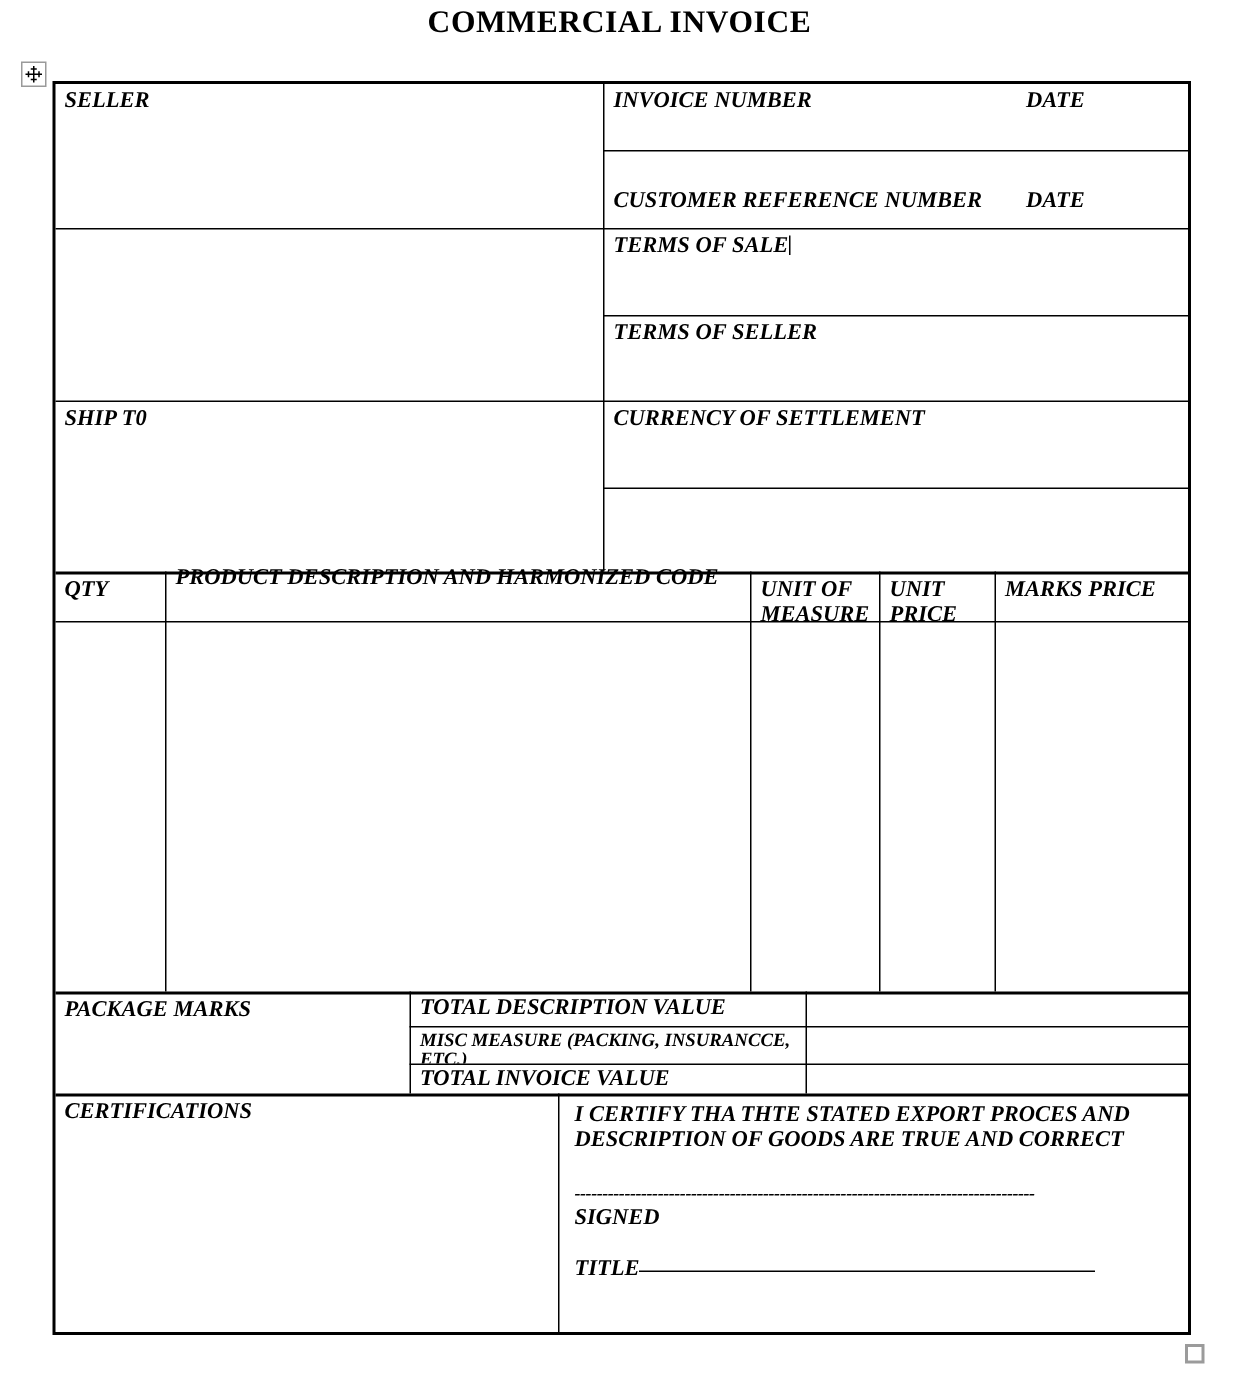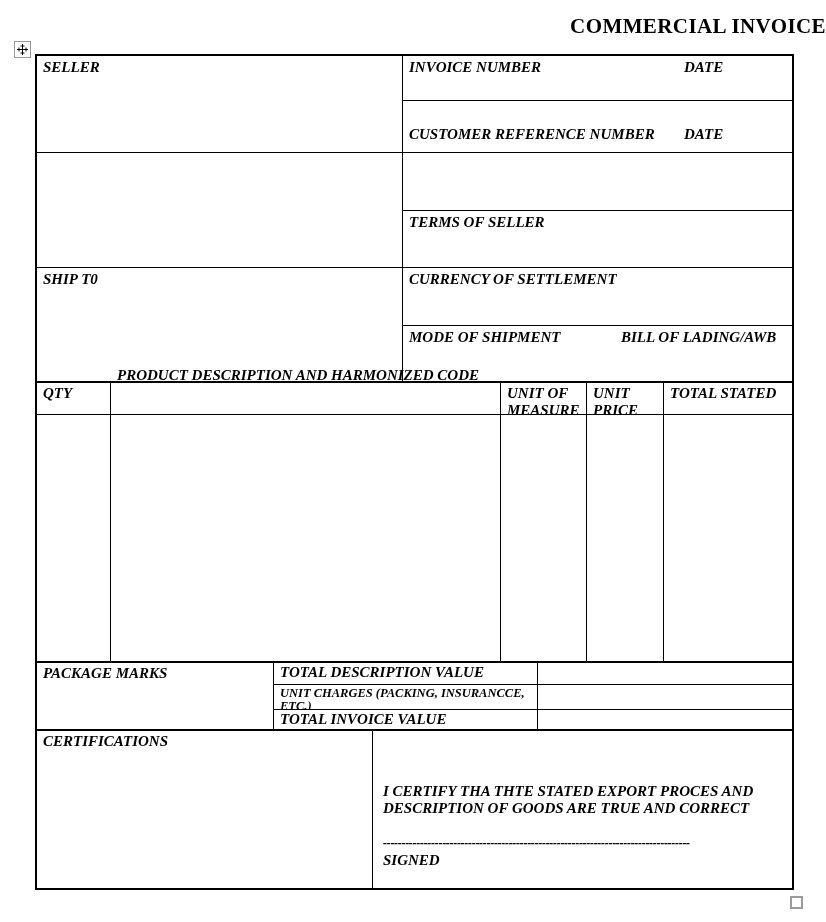--- a/index.html
+++ b/index.html
@@ -13,23 +13,23 @@
     position: relative;
     font-family: "Liberation Serif", "DejaVu Serif", serif;
     color: #000000;
     overflow: hidden;
   }
 
   
   #doc-title {
     position: absolute;
     left: 0;
-    top: 14px;
+    top: 2px;
     width: 826px;
-    text-align: right;
+    text-align: center;
     font-weight: bold;
     font-size: 21px;
     letter-spacing: 0.4px;
     font-family: "Liberation Serif", "DejaVu Serif", serif;
   }
 
   
   #move-handle {
     position: absolute;
     left: 14px;
@@ -196,95 +196,94 @@
     </div>
   </div>
 
   <div class="cell pad" style="left:366px; top:45px; width:391px; height:51px;margin-top:22px;">
     <div class="lbl" style="position:relative;">
       <span>CUSTOMER REFERENCE NUMBER</span>
       <span style="position:absolute; left:275px; top:0;">DATE</span>
     </div>
   </div>
 
+  <div class="cell pad" style="left:366px; top:97px; width:391px; height:57px;">
+    <div class="lbl">
+      <span>TERMS OF SALE</span><span class="caret"></span>
+    </div>
+  </div>
 
   <div class="cell pad" style="left:366px; top:155px; width:391px; height:56px;">
     <div class="lbl">TERMS OF SELLER</div>
   </div>
 
   <div class="cell pad" style="left:366px; top:212px; width:391px; height:57px;">
     <div class="lbl">CURRENCY OF SETTLEMENT</div>
   </div>
 
-  <div class="cell pad" style="left:366px; top:270px; width:391px; height:55px;">
-    <div class="lbl" style="position:relative;">
-      <span>MODE OF SHIPMENT</span>
-      <span style="position:absolute; left:212px; top:0;">BILL OF LADING/AWB</span>
-    </div>
-  </div>
 
   <div class="cell pad" style="left:0; top:326px; width:73px; height:32px;">
     <div class="lbl">QTY</div>
   </div>
 
-  <div class="cell pad" style="left:74px; top:308px; width:389px; height:32px;">
+  <div class="cell pad" style="left:74px; top:318px; width:389px; height:32px;">
     <div class="lbl">PRODUCT DESCRIPTION AND HARMONIZED CODE</div>
   </div>
 
   <div class="cell pad" style="left:464px; top:326px; width:85px; height:32px;">
     <div class="lbl">UNIT OF</div>
     <div class="lbl">MEASURE</div>
   </div>
 
   <div class="cell pad" style="left:550px; top:326px; width:76px; height:32px;">
     <div class="lbl">UNIT</div>
     <div class="lbl">PRICE</div>
   </div>
 
   <div class="cell pad" style="left:627px; top:326px; width:130px; height:32px;">
-    <div class="lbl">TOTAL STATED</div>
+    <div class="lbl">MARKS PRICE</div>
   </div>
 
   <div class="cell" style="left:0;   top:359px; width:73px;  height:246px;"></div>
   <div class="cell" style="left:74px; top:359px; width:389px; height:246px;"></div>
   <div class="cell" style="left:464px;top:359px; width:85px;  height:246px;"></div>
   <div class="cell" style="left:550px;top:359px; width:76px;  height:246px;"></div>
   <div class="cell" style="left:627px;top:359px; width:130px; height:246px;"></div>
 
   <div class="cell pad" style="left:0; top:606px; width:236px; height:51px;">
     <div class="lbl">PACKAGE MARKS</div>
   </div>
 
   <div class="cell" style="left:237px; top:606px; width:263px; height:22px; padding:2px 0 0 6px;">
     <div class="lbl">TOTAL DESCRIPTION VALUE</div>
   </div>
   <div class="cell" style="left:501px; top:606px; width:256px; height:22px;">
     <div class="lbl pad"></div>
   </div>
 
   <div class="cell" style="left:237px; top:629px; width:263px; height:24px; padding:2px 0 0 6px;">
-    <div class="lbl wrap" style="font-size:12.5px; line-height:1.05;">UNIT CHARGES (PACKING, INSURANCCE, ETC.)</div>
+    <div class="lbl wrap" style="font-size:12.5px; line-height:1.05;">MISC MEASURE (PACKING, INSURANCCE, ETC.)</div>
   </div>
   <div class="cell" style="left:501px; top:629px; width:256px; height:24px;">
     <div class="lbl pad"></div>
   </div>
 
   <div class="cell" style="left:237px; top:654px; width:263px; height:19px; padding:1px 0 0 6px;">
     <div class="lbl">TOTAL INVOICE VALUE</div>
   </div>
   <div class="cell" style="left:501px; top:654px; width:256px; height:19px;">
     <div class="lbl pad"></div>
   </div>
 
   <div class="cell pad" style="left:0; top:674px; width:335px; height:125px;">
     <div class="lbl">CERTIFICATIONS</div>
   </div>
 
   <div class="cell" style="left:336px; top:674px; width:421px; height:158px; padding:5px 0 0 10px;">
-    <div class="lbl wrap" style="width:404px; line-height:1.15;margin-top:48px;">I CERTIFY THA THTE STATED EXPORT PROCES AND DESCRIPTION OF GOODS ARE TRUE AND CORRECT</div>
+    <div class="lbl wrap" style="width:404px; line-height:1.15;">I CERTIFY THA THTE STATED EXPORT PROCES AND DESCRIPTION OF GOODS ARE TRUE AND CORRECT</div>
 
     <div class="dash-rule" style="margin-top:18px; width:358px;">-----------------------------------------------------------------------------------</div>
 
     <div class="lbl" style="margin-top:1px;">SIGNED</div>
 
     <div class="lbl" style="margin-top:18px;">
       <span>TITLE</span><span class="title-rule"></span>
     </div>
   </div>
 

